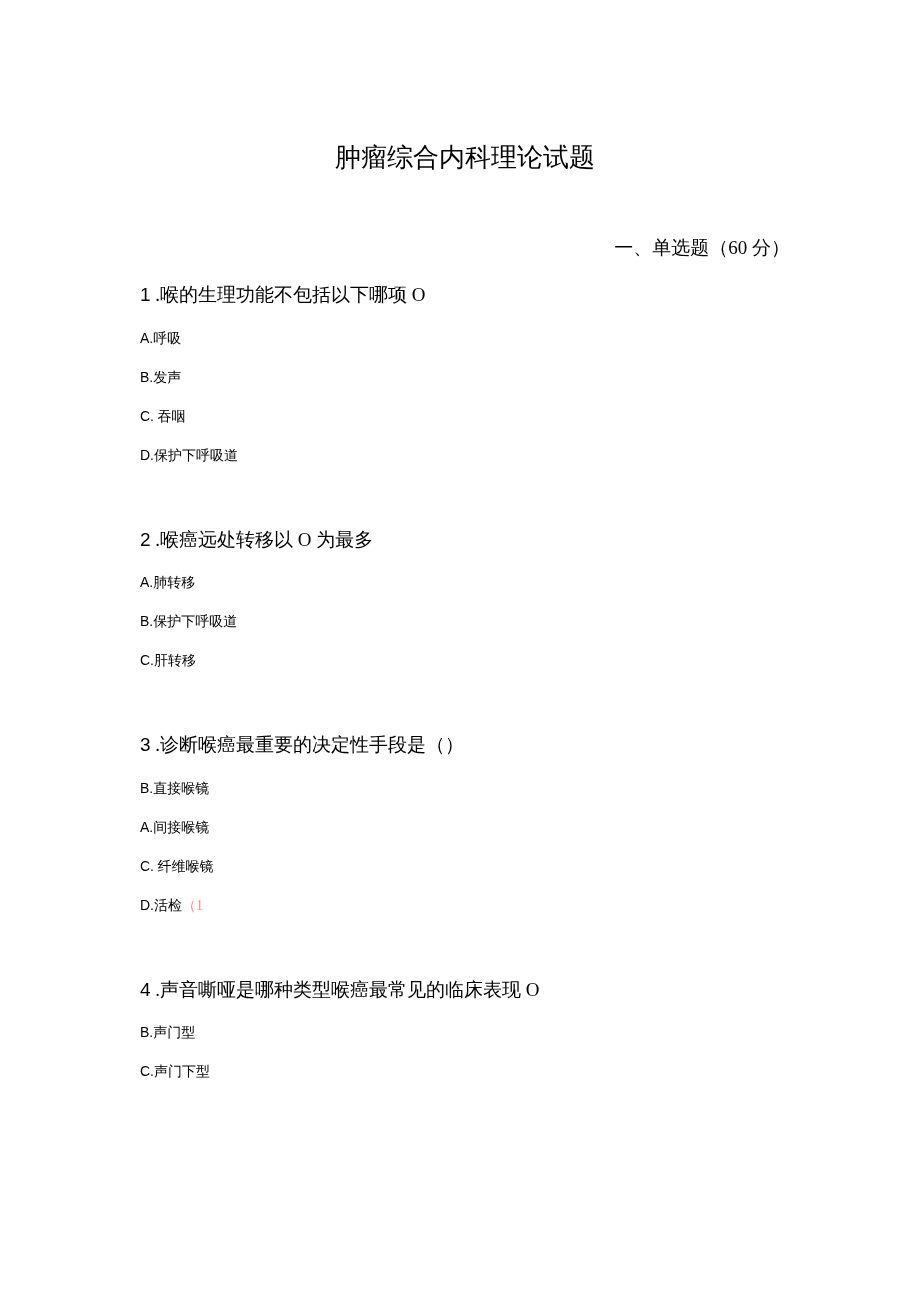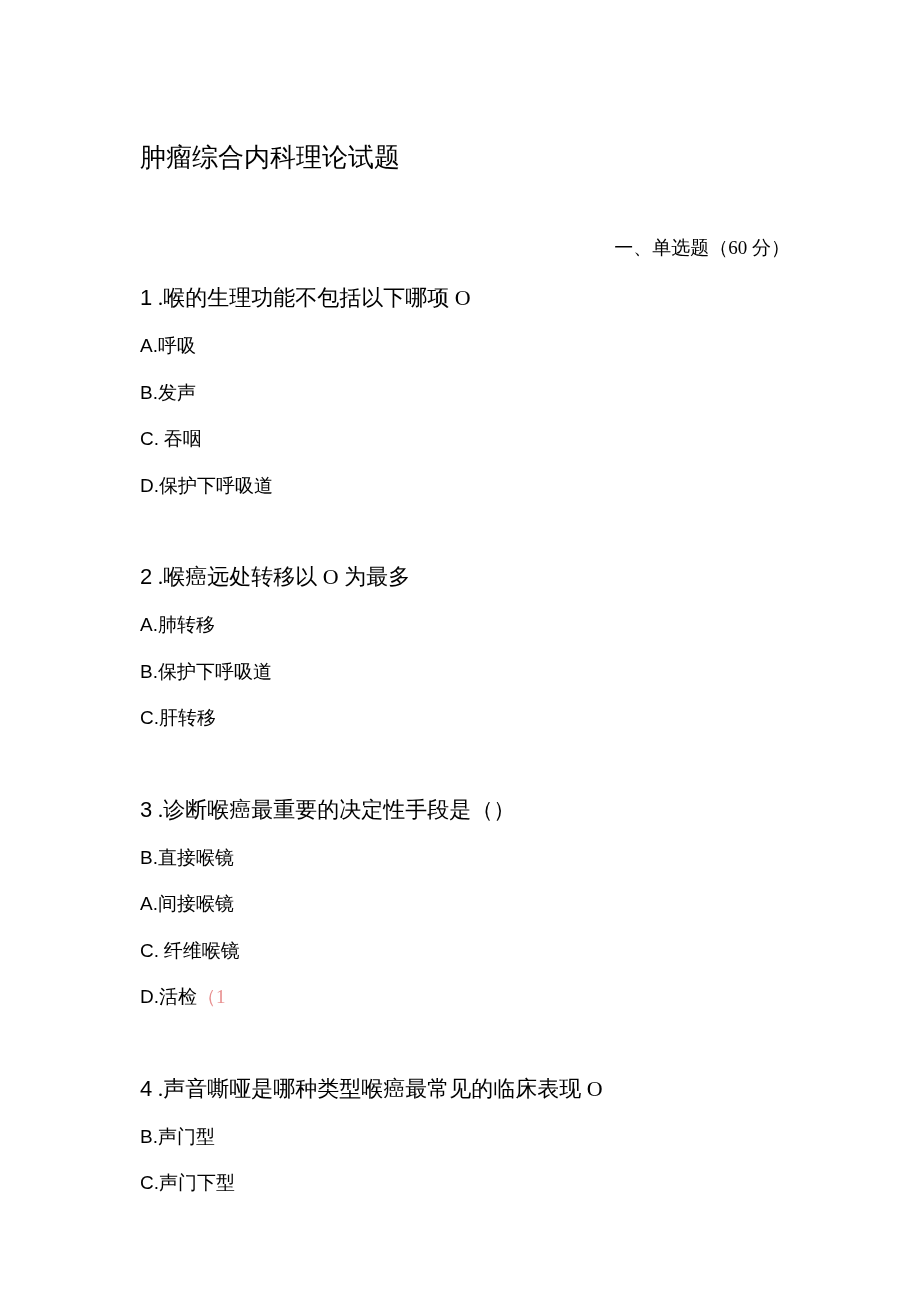--- a/index.html
+++ b/index.html
@@ -5,40 +5,41 @@
     * { margin: 0; padding: 0; box-sizing: border-box; }
     body {
       width: 920px;
       height: 1301px;
       background: #ffffff;
       font-family: "SimSun", "宋体", serif;
       padding: 140px 130px 0 140px;
       color: #000000;
     }
     .title {
+      text-align: center;
       font-size: 26px;
       font-weight: normal;
       margin-bottom: 60px;
       font-family: "SimSun", "宋体", serif;
     }
     .section-heading {
       font-size: 19px;
       margin-bottom: 20px;
       text-align: right;
     }
     .question {
       margin-bottom: 60px;
     }
     .question-text {
-      font-size: 22px;
+      font-size: 19px;
       margin-bottom: 18px;
       line-height: 1.5;
     }
     .option {
-      font-size: 19px;
+      font-size: 14px;
       margin-bottom: 18px;
       line-height: 1.5;
     }
     .option-letter {
       font-family: Arial, sans-serif;
     }
     .num {
       font-family: Arial, sans-serif;
     }
     .highlight {

